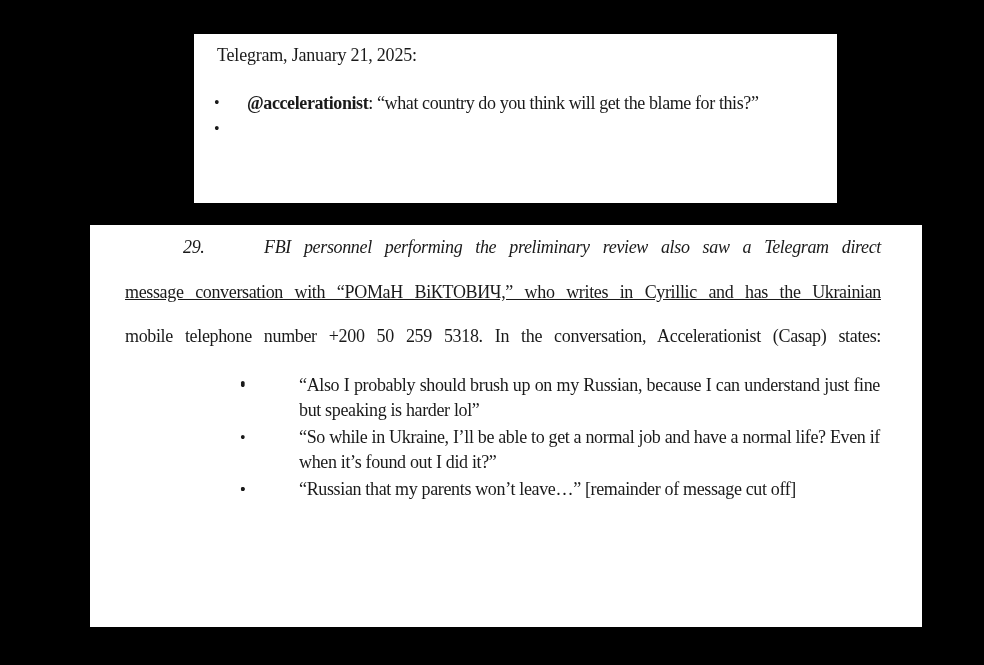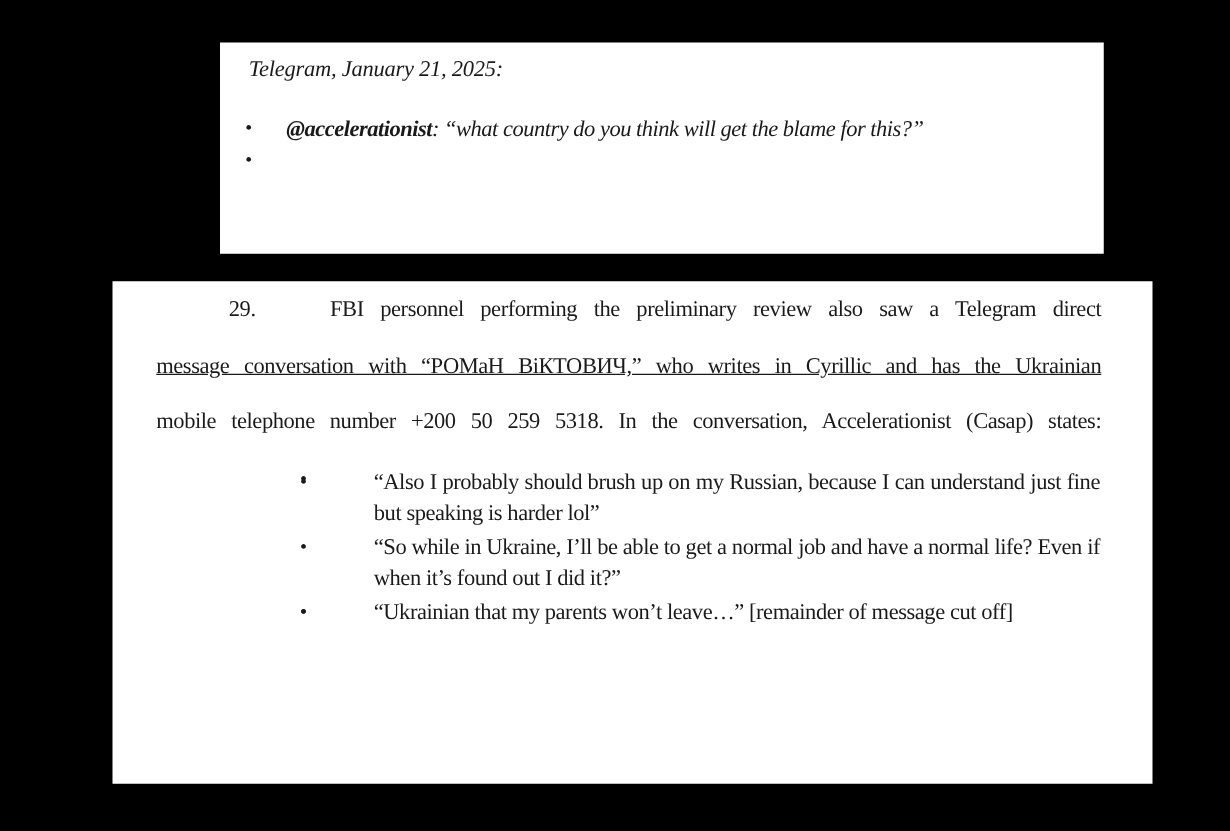--- a/index.html
+++ b/index.html
@@ -1,33 +1,33 @@
 <!DOCTYPE html>
 <html><head>
 <meta charset="utf-8">
 <style>
   html, body { margin: 0; padding: 0; }
   body {
     width: 984px; height: 665px; background: #000; position: relative; overflow: hidden;
     font-family: "Liberation Serif", "DejaVu Serif", serif; color: #1a1a1a;
   }
   .panel { position: absolute; background: #fff; box-sizing: border-box; }
-  #panel-top { left: 176px; top: 34px; width: 707px; height: 169px; font-style: italic; }
+  #panel-top { left: 194px; top: 34px; width: 643px; height: 169px; }
   #panel-bottom { left: 90px; top: 225px; width: 832px; height: 402px; }
 
   .top-heading { position: absolute; left: 23px; top: 11px; font-size: 18px; letter-spacing: -0.2px; }
   .top-list { position: absolute; left: 0; top: 56px; width: 643px; }
   .top-item { position: relative; font-size: 18px; line-height: 26px; }
   .top-item .bullet { position: absolute; left: 20px; top: 0; font-size: 16px; }
   .top-item .text { margin-left: 53px; width: 535px; display: block; letter-spacing: -0.4px; }
   .top-item b { font-weight: bold; }
 
   .para { position: absolute; left: 35px; width: 756px; font-size: 18px; }
   .para-line { position: absolute; white-space: nowrap; letter-spacing: -0.35px; }
-  .para-line.l1 { top: 12px; left: 0; width: 756px; text-align: justify; text-align-last: justify; }
+  .para-line.l1 { top: 12px; left: 0; width: 756px; text-align: justify; text-align-last: justify; font-style: italic; }
   .para-line.l2 { top: 57px; left: 0; width: 756px; text-align: justify; text-align-last: justify; text-decoration: underline; }
   .para-line.l3 { top: 101px; left: 0; width: 756px; text-align: justify; text-align-last: justify; }
   .num { display: inline-block; width: 81px; padding-left: 58px; box-sizing: content-box; }
 
   .quotes { position: absolute; left: 0; top: 146px; width: 832px; }
   .q-item { position: relative; font-size: 18px; line-height: 25px; margin-bottom: 2px; }
   .q-item .bullet { position: absolute; left: 150px; top: 0; font-size: 16px; }
   .q-item .text { display: block; margin-left: 209px; width: 581px; text-align: justify; letter-spacing: -0.35px; }
 </style>
 </head>
@@ -62,16 +62,16 @@
     </div>
     <div class="q-item">
       <span class="bullet">•</span>
       <span class="text">“So while in Ukraine, I’ll be able to get a normal job and have a normal life? Even if when it’s found out I did it?”</span>
     </div>
     <div class="q-item">
       <span class="bullet">•</span>
     </div>
     <div class="q-item">
       <span class="bullet">•</span>
-      <span class="text">“Ukrainian that my parents won’t leave…” [remainder of message cut off]</span>
+      <span class="text">“Russian that my parents won’t leave…” [remainder of message cut off]</span>
     </div>
   </div>
 </div>
 
 </body></html>

